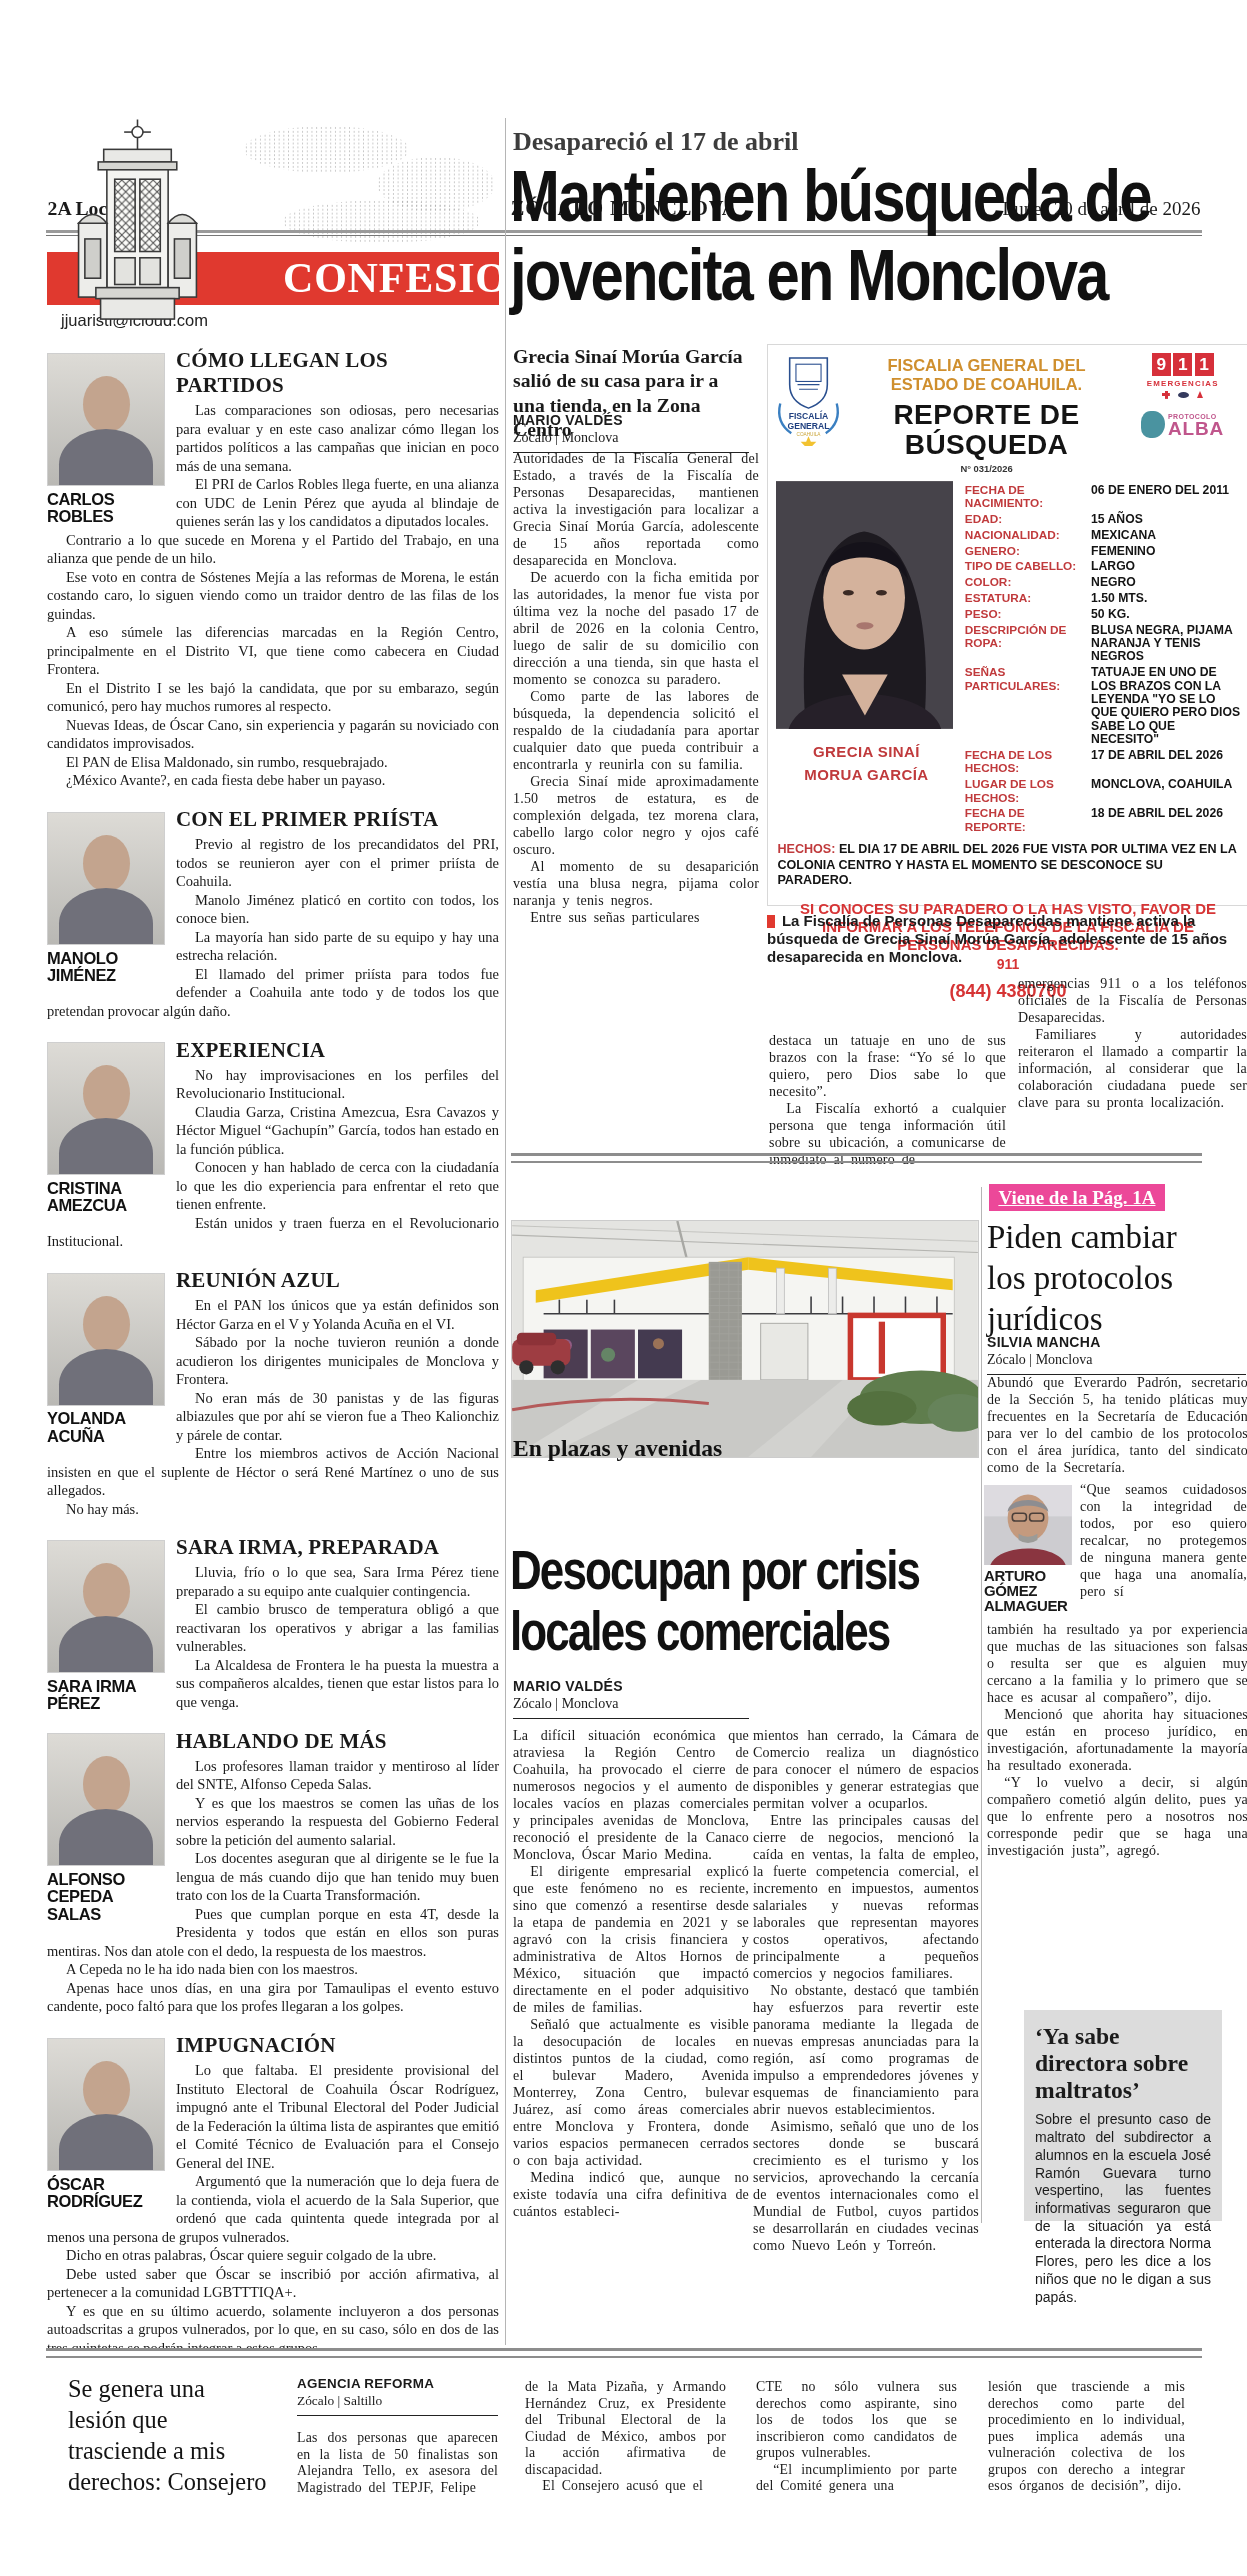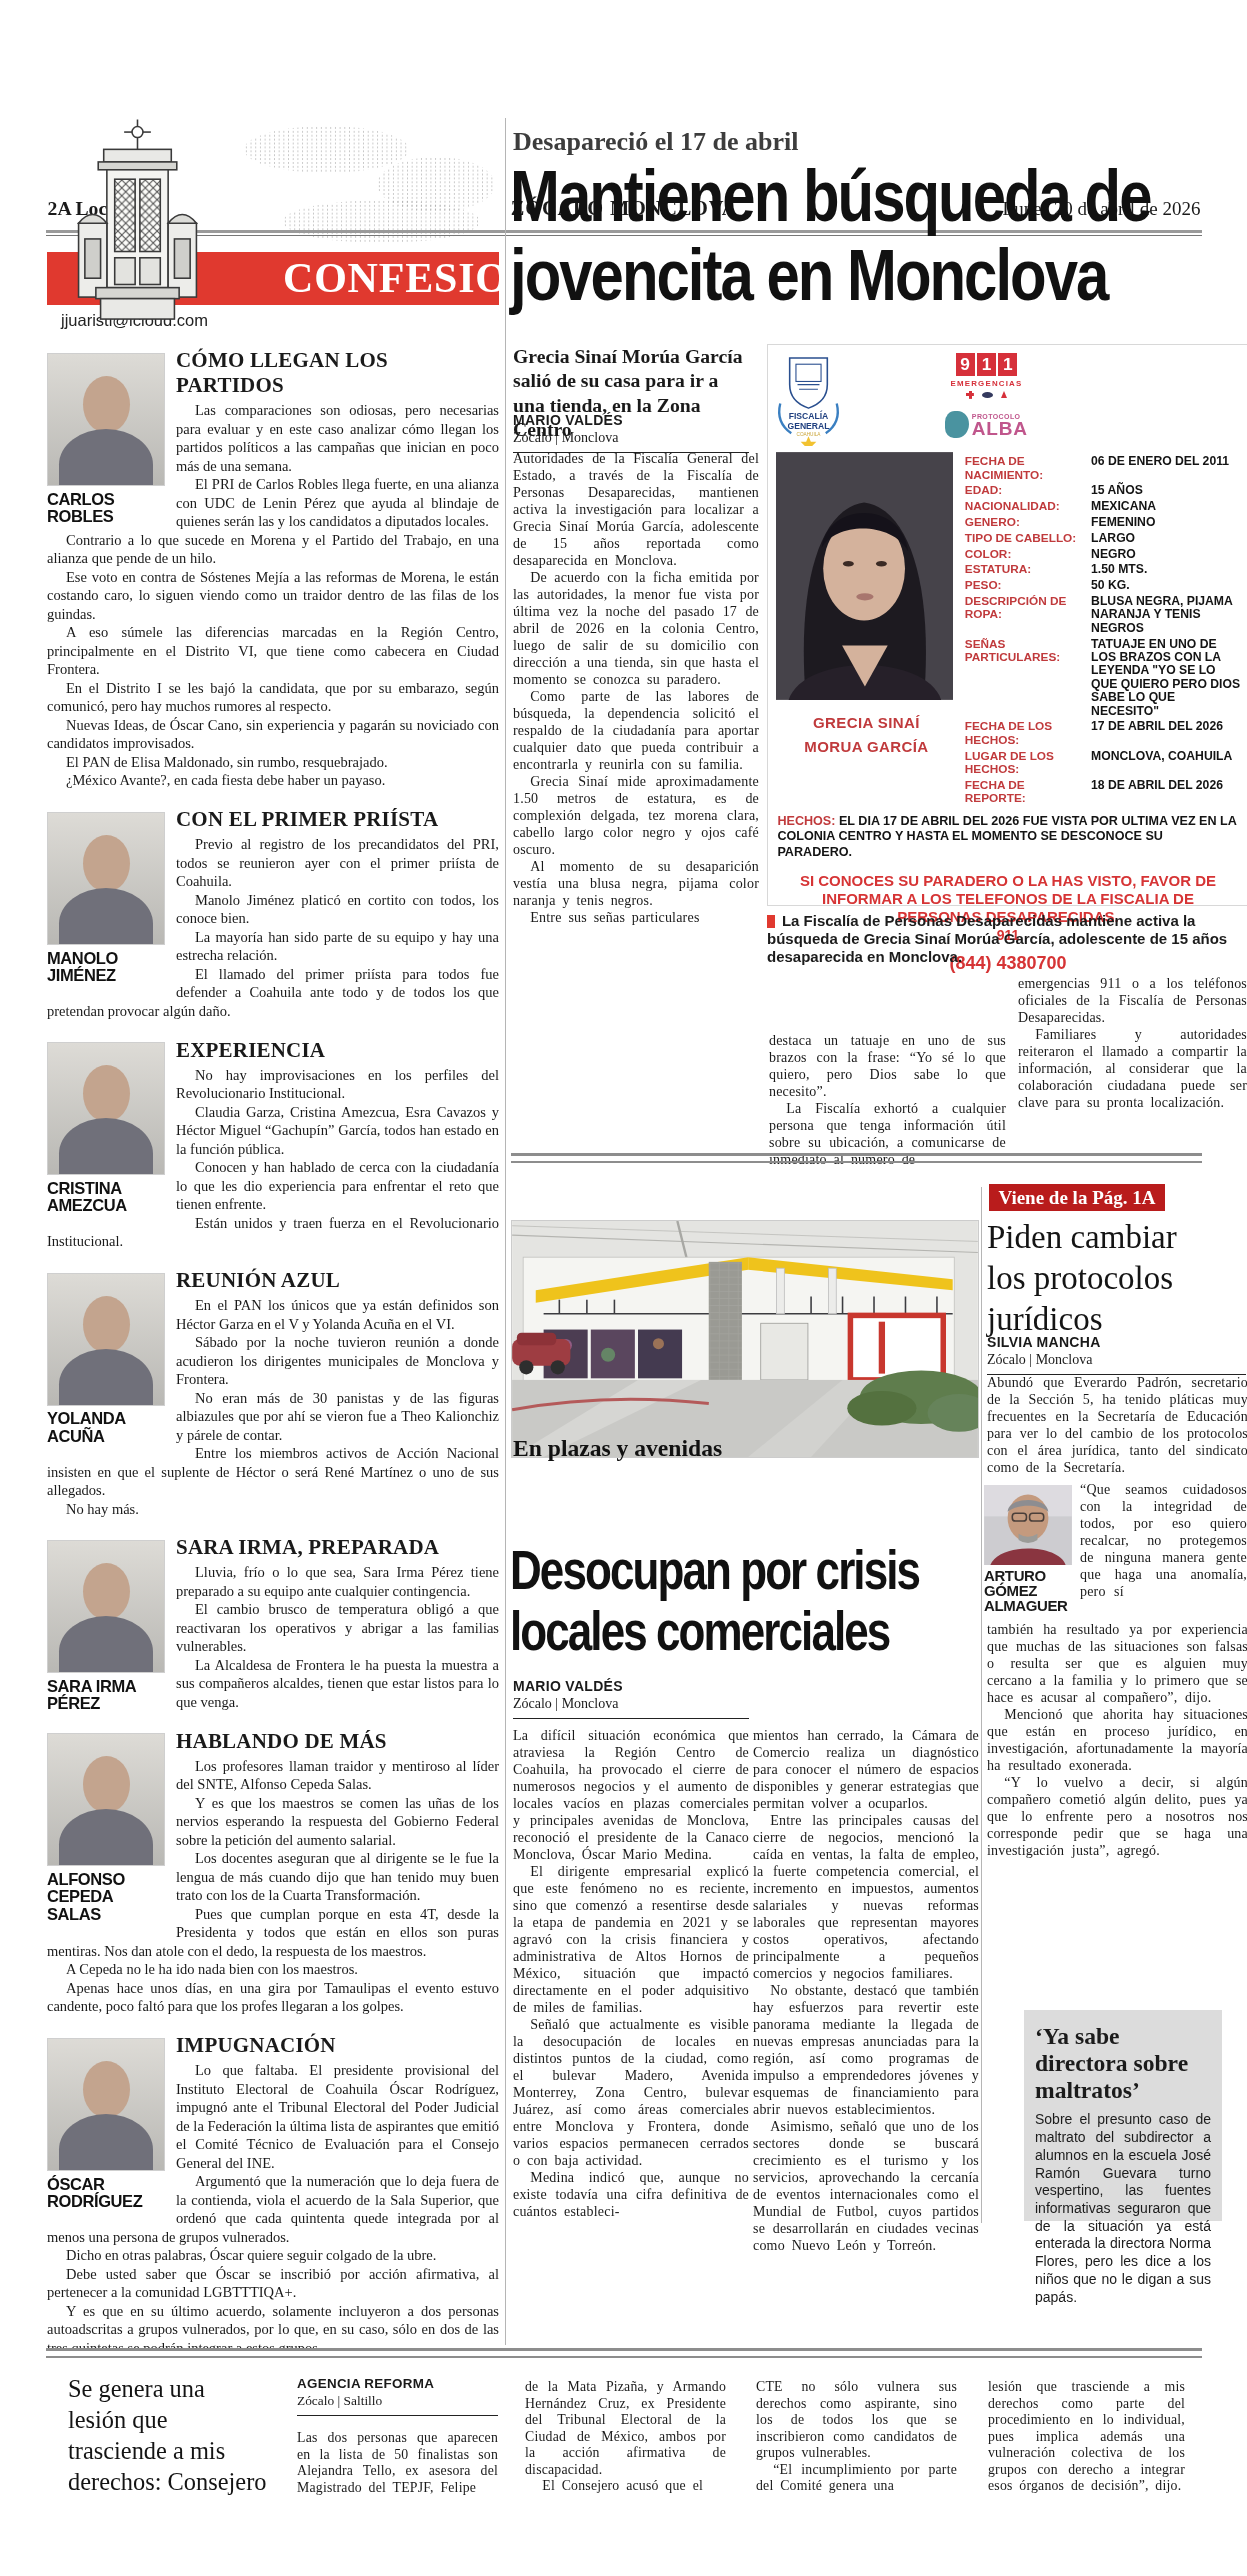--- a/index.html
+++ b/index.html
@@ -113,22 +113,22 @@
   #plaza-caption{position:absolute;left:513px;top:1466px;width:460px;}
   #biz-kicker{position:absolute;left:513px;top:1435px;font-size:23.6px;color:#111;}
   #biz-headline{position:absolute;left:510px;top:1540px;width:598px;font-size:55px;line-height:61px;
                 transform:scaleX(.8);}
   #biz-byline{left:513px;top:1678px;width:236px;}
   #biz-col1{left:513px;top:1727px;width:236px;height:591px;}
   #biz-col2{left:753px;top:1727px;width:226px;height:591px;}
   .gutter-rule{position:absolute;left:981px;top:1187px;width:0.8px;height:1036px;background:#b5b5b5;}
 
   
-  #viene-badge{position:absolute;left:989px;top:1184px;background:#b91c1c;color:#fff;
-               font:bold 19px/27px "Liberation Serif",serif;padding:0 9.4px;}
+  #viene-badge{position:absolute;left:989px;top:1184px;background:#ec4899;color:#fff;
+               font:bold 19px/27px "Liberation Serif",serif;padding:0 9.4px;text-decoration:underline;}
   #prot-headline{position:absolute;left:987px;top:1217px;width:259px;
                  font:33px/41px "Liberation Serif",serif;color:#141414;white-space:pre-line;}
   #prot-byline{left:987px;top:1334px;width:259px;}
   #prot-body-top{left:987px;top:1374px;width:261px;height:107px;}
   #prot-photo{position:absolute;left:984px;top:1485px;width:88px;height:80px;}
   #prot-photoname{position:absolute;left:984px;top:1568px;font:bold 15px/15px "Liberation Sans",sans-serif;
                   white-space:pre-line;letter-spacing:-0.4px;}
   #prot-quote{left:1080px;top:1481px;width:167px;height:138px;}
   #prot-quote p{word-spacing:4.7px;}
   #prot-body-bot{left:987px;top:1621px;width:261px;height:379px;}
@@ -325,20 +325,27 @@
       <svg width="69" height="93" viewBox="0 0 88 118">
         <path d="M20,6 h48 v34 q0,22 -24,30 q-24,-8 -24,-30 Z" fill="#fff" stroke="#2a4f8f" stroke-width="2"></path>
         <rect x="28" y="14" width="32" height="22" fill="none" stroke="#2a4f8f" stroke-width="1.4"></rect>
         <path d="M30,40 h28 M32,46 h24" stroke="#2a4f8f" stroke-width="1.4"></path>
         <path d="M8,64 q-6,24 14,38 M80,64 q6,24 -14,38" fill="none" stroke="#3a7fc1" stroke-width="3"></path>
         <text x="44" y="84" text-anchor="middle" font-family="Liberation Sans,sans-serif" font-size="11" font-weight="bold" fill="#1f3f7f">FISCALÍA</text>
         <text x="44" y="96" text-anchor="middle" font-family="Liberation Sans,sans-serif" font-size="11" font-weight="bold" fill="#1f3f7f">GENERAL</text>
         <text x="44" y="105" text-anchor="middle" font-family="Liberation Sans,sans-serif" font-size="6" fill="#caa53a">COAHUILA</text>
         <path d="M44,106 l3,7 7,0 -5,5 2,7 -7,-4 -7,4 2,-7 -5,-5 7,0 Z" fill="#f2c230"></path>
       </svg>
+      <div>
+        <div class="rp-agency" style="white-space:pre-line">FISCALIA GENERAL DEL
+ESTADO DE COAHUILA.</div>
+        <div class="rp-title" style="white-space:pre-line">REPORTE DE
+BÚSQUEDA</div>
+        <div class="rp-num">N° 031/2026</div>
+      </div>
       <div>
         <div class="n911row">
           <span class="n911">9</span>
             <span class="n911">1</span>
             <span class="n911">1</span>
         </div>
         <div class="em911">EMERGENCIAS</div>
         <div class="mini-icons">
           <span class="mi-cross"></span>
           <span class="mi-eye"></span>

